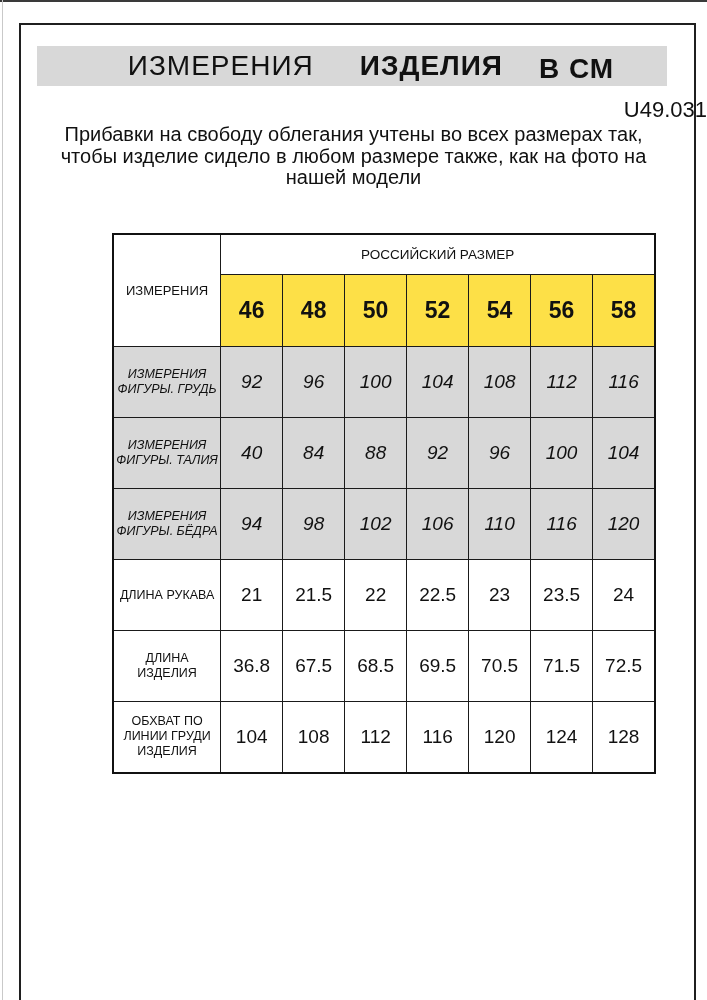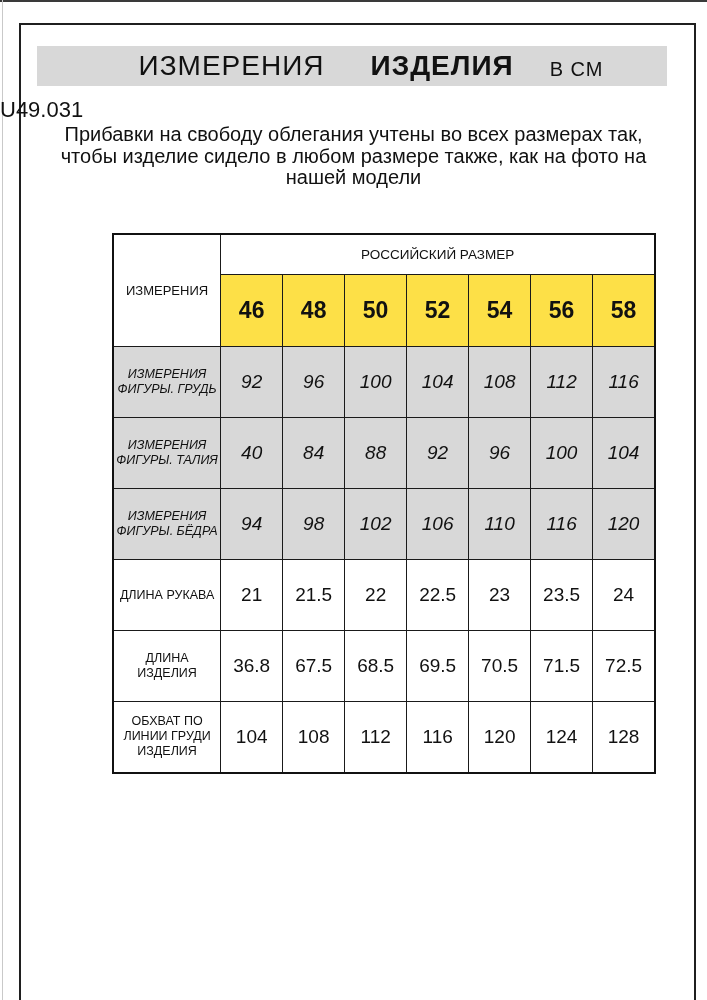--- a/index.html
+++ b/index.html
@@ -25,25 +25,25 @@
     background:transparent;
   }
   .title-banner {
     position:absolute; left:37px; top:46px; width:630px; height:40px;
     background:#d8d8d8;
     display:flex; align-items:center; justify-content:center;
     gap:46px; padding-left:38px;
   }
   .title-part1 { font-size:28px; font-weight:400; letter-spacing:1px; white-space:nowrap; }
   .title-part2 { font-size:28px; font-weight:700; letter-spacing:1px; white-space:nowrap; }
-  .title-part3 { font-size:20px; font-weight:400; letter-spacing:1px; white-space:nowrap;
+  .title-part3 { font-size:28px; font-weight:700; letter-spacing:1px; white-space:nowrap;
                  margin-left:-10px; transform:translateY(2.5px); }
   .model-code {
     position:absolute; left:0; top:97px; width:707px;
-    text-align:left; font-size:22px; font-weight:400;
+    text-align:right; font-size:22px; font-weight:400;
   }
   .intro-text {
     position:absolute; left:0; top:124px; width:707px;
     text-align:center; font-size:20px; line-height:21.5px;
     white-space:pre-line;
   }
   table.size-table {
     position:absolute; left:112px; top:233px;
     border-collapse:collapse; table-layout:fixed;
     background:#ffffff;

